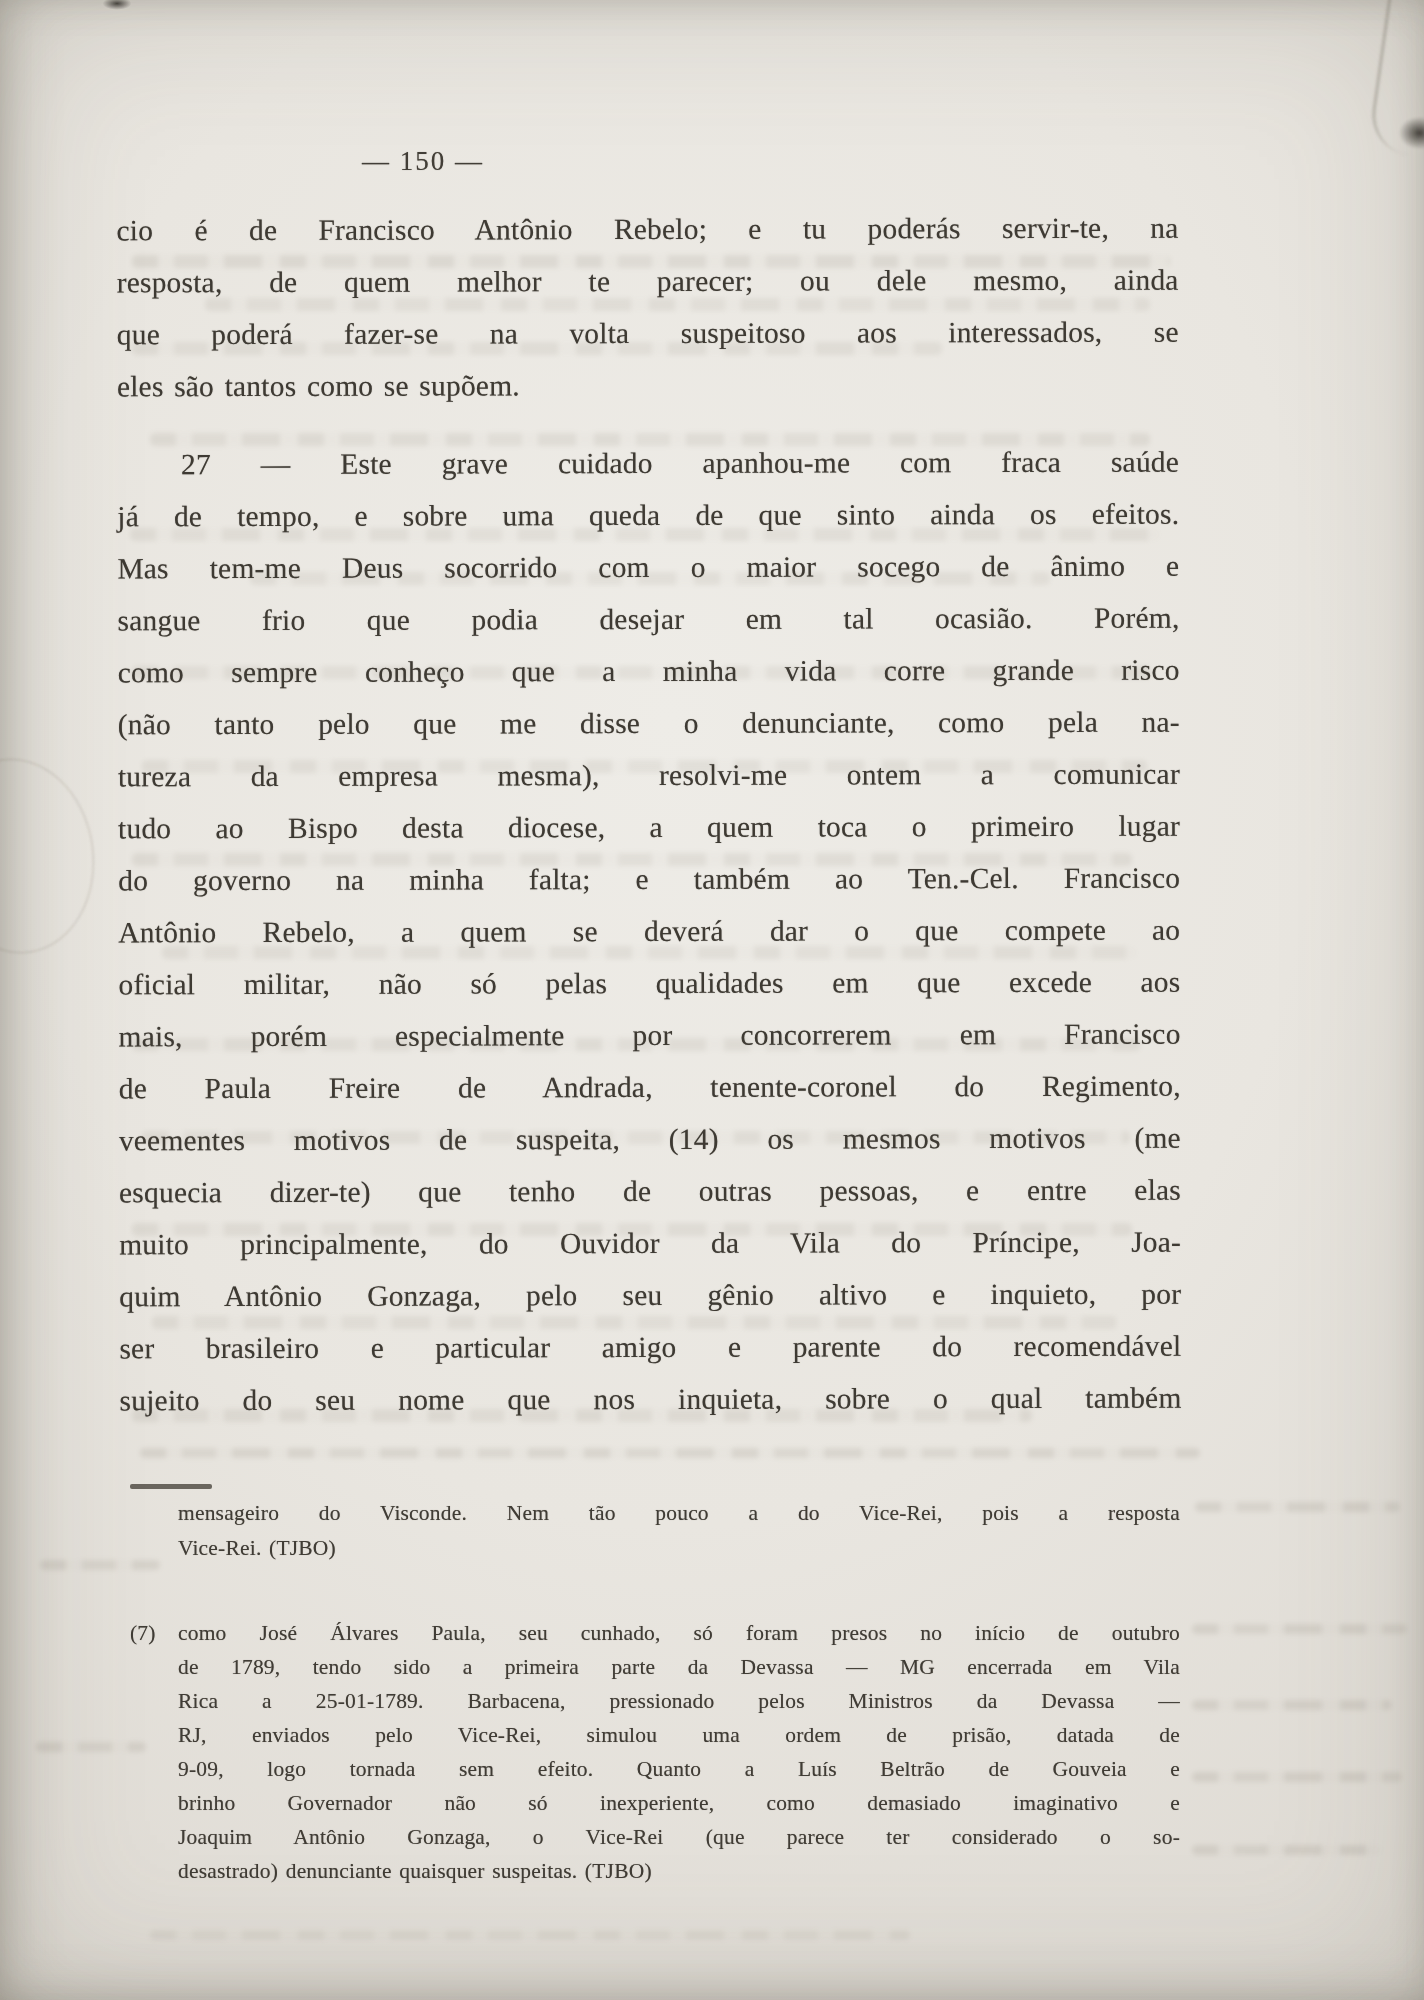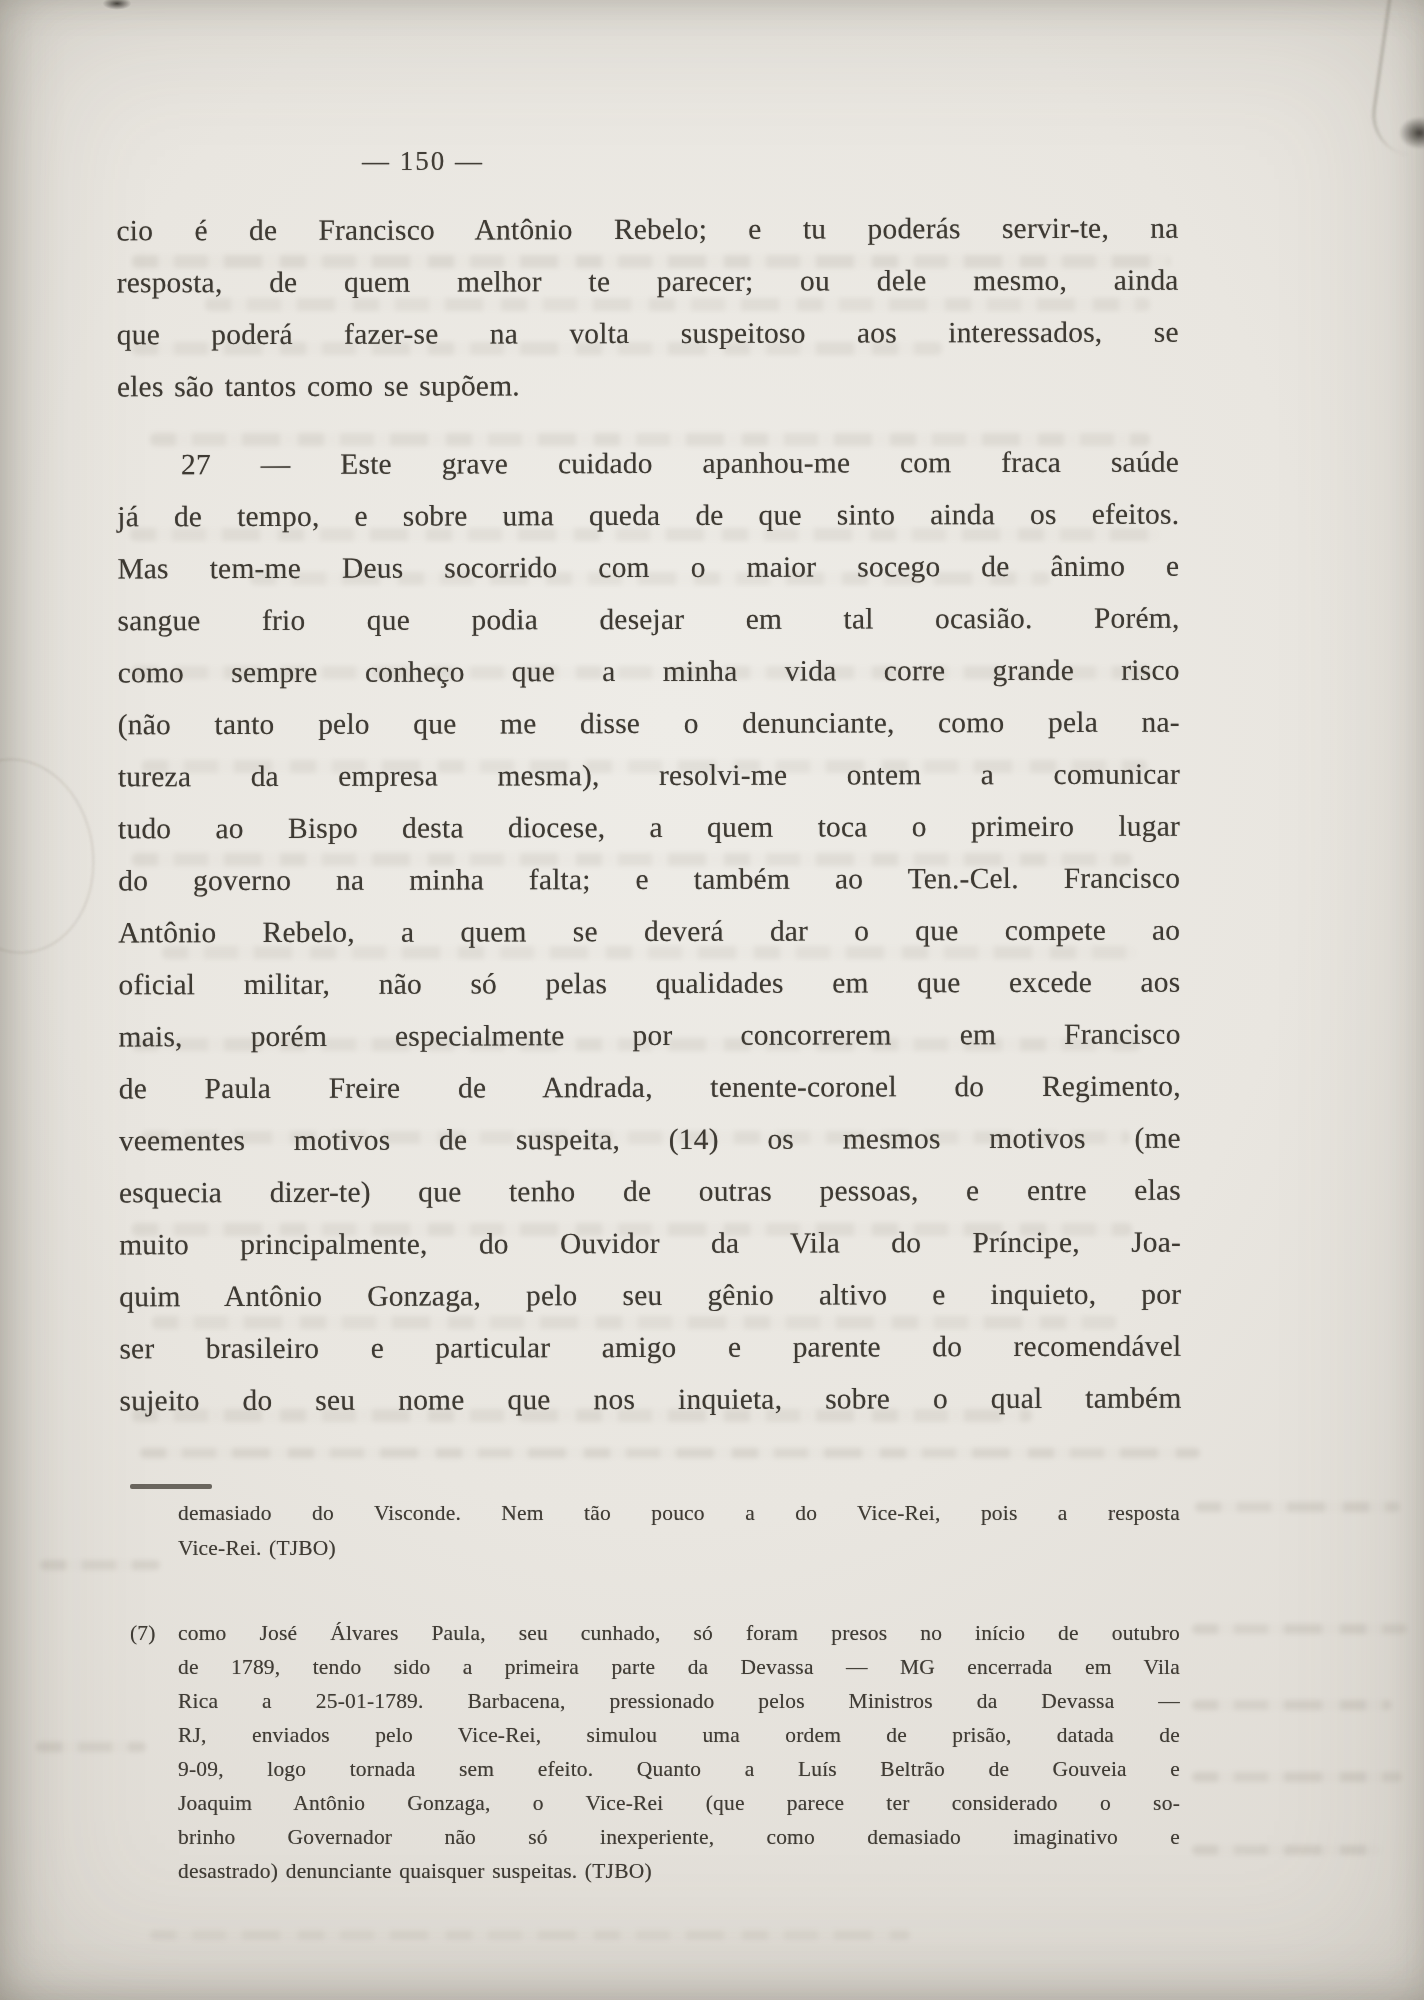--- a/index.html
+++ b/index.html
@@ -146,32 +146,32 @@
       <div class="line j">muito principalmente, do Ouvidor da Vila do Príncipe, Joa-</div>
       <div class="line j">quim Antônio Gonzaga, pelo seu gênio altivo e inquieto, por</div>
       <div class="line j">ser brasileiro e particular amigo e parente do recomendável</div>
       <div class="line j">sujeito do seu nome que nos inquieta, sobre o qual também</div>
     </div>
   </div>
 
   <div class="footnote-sep"></div>
 
   <div class="fnotes fn-cont">
-    <div class="fn-line j">demasiado do Visconde. Nem tão pouco a do Vice-Rei, pois a resposta</div>
+    <div class="fn-line j">mensageiro do Visconde. Nem tão pouco a do Vice-Rei, pois a resposta</div>
     <div class="fn-line">Vice-Rei. (TJBO)</div>
   </div>
 
   <div class="fnotes fn-14">
     <div class="fn-line j fn-first">
       <span class="fn-label">(7)</span>
     </div>
     <div class="fn-line j">como José Álvares Paula, seu cunhado, só foram presos no início de outubro</div>
     <div class="fn-line j">de 1789, tendo sido a primeira parte da Devassa — MG encerrada em Vila</div>
     <div class="fn-line j">Rica a 25-01-1789. Barbacena, pressionado pelos Ministros da Devassa —</div>
     <div class="fn-line j">RJ, enviados pelo Vice-Rei, simulou uma ordem de prisão, datada de</div>
     <div class="fn-line j">9-09, logo tornada sem efeito. Quanto a Luís Beltrão de Gouveia e</div>
+    <div class="fn-line j">brinho Governador não só inexperiente, como demasiado imaginativo e</div>
     <div class="fn-line j">Joaquim Antônio Gonzaga, o Vice-Rei (que parece ter considerado o so-</div>
-    <div class="fn-line j">brinho Governador não só inexperiente, como demasiado imaginativo e</div>
     <div class="fn-line">desastrado) denunciante quaisquer suspeitas. (TJBO)</div>
   </div>
 
   <div class="vignette"></div>
 </div>
 
 </body></html>

